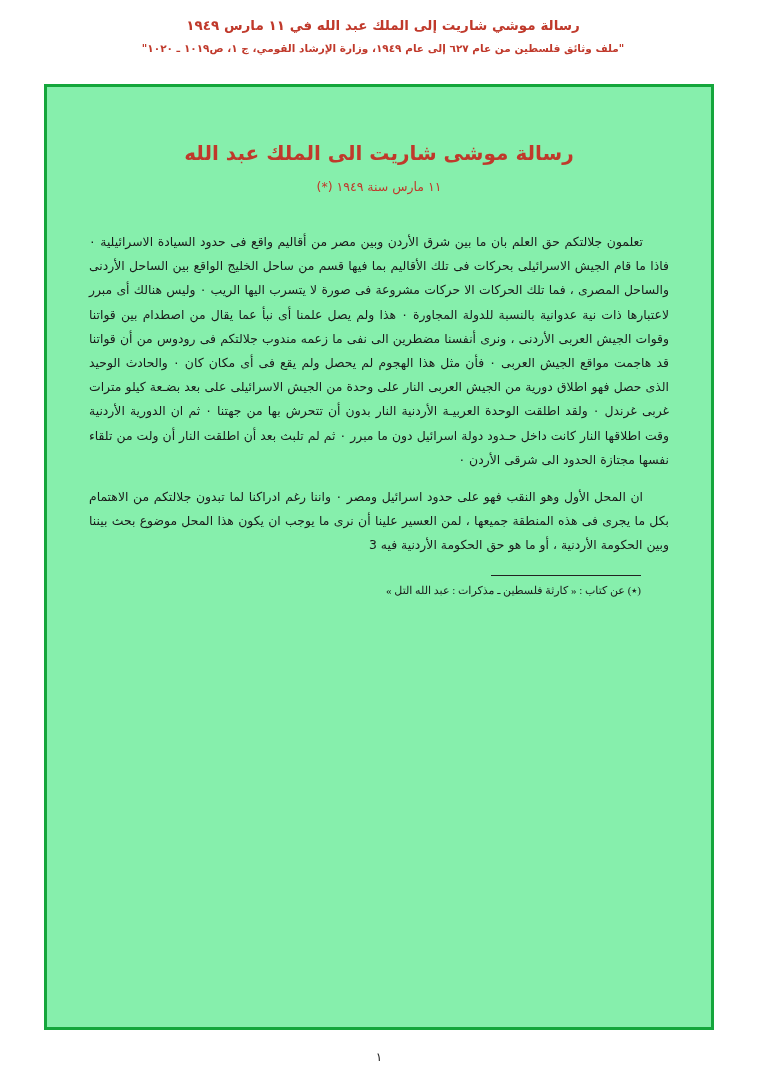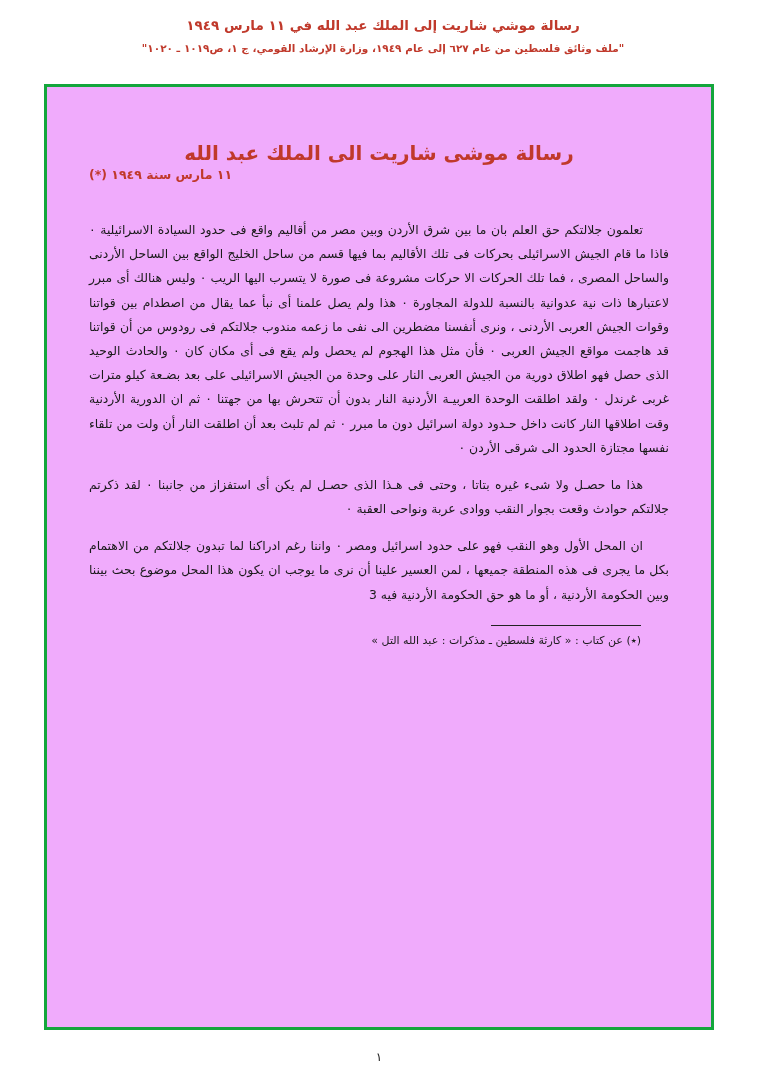--- a/index.html
+++ b/index.html
@@ -41,41 +41,42 @@
     line-height: 1.4;
   }
   .frame {
     position: absolute;
     top: 84px;
     right: 44px;
     left: 44px;
     bottom: 48px;
     border: 3px solid #14a63c;
     box-sizing: border-box;
-    background: #f0abfc;
+    background: #86efac;
   }
   .frame-inner {
     position: absolute;
     inset: 0;
     padding: 34px 42px 20px 42px;
     box-sizing: border-box;
   }
   .doc-title {
     text-align: center;
     font-size: 20px;
     font-weight: bold;
     color: #c0392b;
     line-height: 1.4;
     margin-top: 18px;
   }
   .doc-date {
-    text-align: left;
+    text-align: center;
     font-size: 12.5px;
-    font-weight: bold;
+    font-weight: normal;
     color: #c0392b;
+    margin-top: 12px;
   }
   .body-text {
     margin-top: 36px;
     font-size: 12.4px;
     line-height: 1.95;
     text-align: justify;
     color: #1a1a1a;
   }
   .body-text p {
     margin: 0 0 13px 0;
@@ -90,20 +91,21 @@
     background: #222;
     margin: 18px 0 6px auto;
     margin-right: 28px;
   }
   .footnote {
     font-size: 11px;
     line-height: 1.6;
     color: #1a1a1a;
     text-align: right;
     padding-right: 28px;
+    font-family: Liberation Serif, serif;
   }
   .page-number {
     position: absolute;
     bottom: 14px;
     left: 0;
     right: 0;
     text-align: center;
     font-size: 12px;
     color: #1a1a1a;
   }
@@ -119,21 +121,20 @@
   </div>
 
   <div class="frame">
     <div class="frame-inner">
 
       <div class="doc-title">رسالة موشى شاريت الى الملك عبد الله</div>
       <div class="doc-date">١١ مارس سنة ١٩٤٩ (*)</div>
 
       <div class="body-text">
         <p>تعلمون جلالتكم حق العلم بان ما بين شرق الأردن وبين مصر من أقاليم واقع فى حدود السيادة الاسرائيلية ٠ فاذا ما قام الجيش الاسرائيلى بحركات فى تلك الأقاليم بما فيها قسم من ساحل الخليج الواقع بين الساحل الأردنى والساحل المصرى ، فما تلك الحركات الا حركات مشروعة فى صورة لا يتسرب اليها الريب ٠ وليس هنالك أى مبرر لاعتبارها ذات نية عدوانية بالنسبة للدولة المجاورة ٠ هذا ولم يصل علمنا أى نبأ عما يقال من اصطدام بين قواتنا وقوات الجيش العربى الأردنى ، ونرى أنفسنا مضطرين الى نفى ما زعمه مندوب جلالتكم فى رودوس من أن قواتنا قد هاجمت مواقع الجيش العربى ٠ فأن مثل هذا الهجوم لم يحصل ولم يقع فى أى مكان كان ٠ والحادث الوحيد الذى حصل فهو اطلاق دورية من الجيش العربى النار على وحدة من الجيش الاسرائيلى على بعد بضـعة كيلو مترات غربى غرندل ٠ ولقد اطلقت الوحدة العربيـة الأردنية النار بدون أن تتحرش بها من جهتنا ٠ ثم ان الدورية الأردنية وقت اطلاقها النار كانت داخل حـدود دولة اسرائيل دون ما مبرر ٠ ثم لم تلبث بعد أن اطلقت النار أن ولت من تلقاء نفسها مجتازة الحدود الى شرقى الأردن ٠</p>
-        <p>هذا ما حصـل ولا شىء غيره بتاتا ، وحتى فى هـذا الذى حصـل لم يكن أى استفزاز من جانبنا ٠ لقد ذكرتم جلالتكم حوادث وقعت بجوار النقب ووادى عربة ونواحى العقبة ٠</p>
         <p>ان المحل الأول وهو النقب فهو على حدود اسرائيل ومصر ٠ واننا رغم ادراكنا لما تبدون جلالتكم من الاهتمام بكل ما يجرى فى هذه المنطقة جميعها ، لمن العسير علينا أن نرى ما يوجب ان يكون هذا المحل موضوع بحث بيننا وبين الحكومة الأردنية ، أو ما هو حق الحكومة الأردنية فيه 3</p>
       </div>
 
       <div class="rule"></div>
       <div class="footnote">(٭) عن كتاب : « كارثة فلسطين ـ مذكرات : عبد الله التل »</div>
 
     </div>
   </div>
 
   <div class="page-number">١</div>

